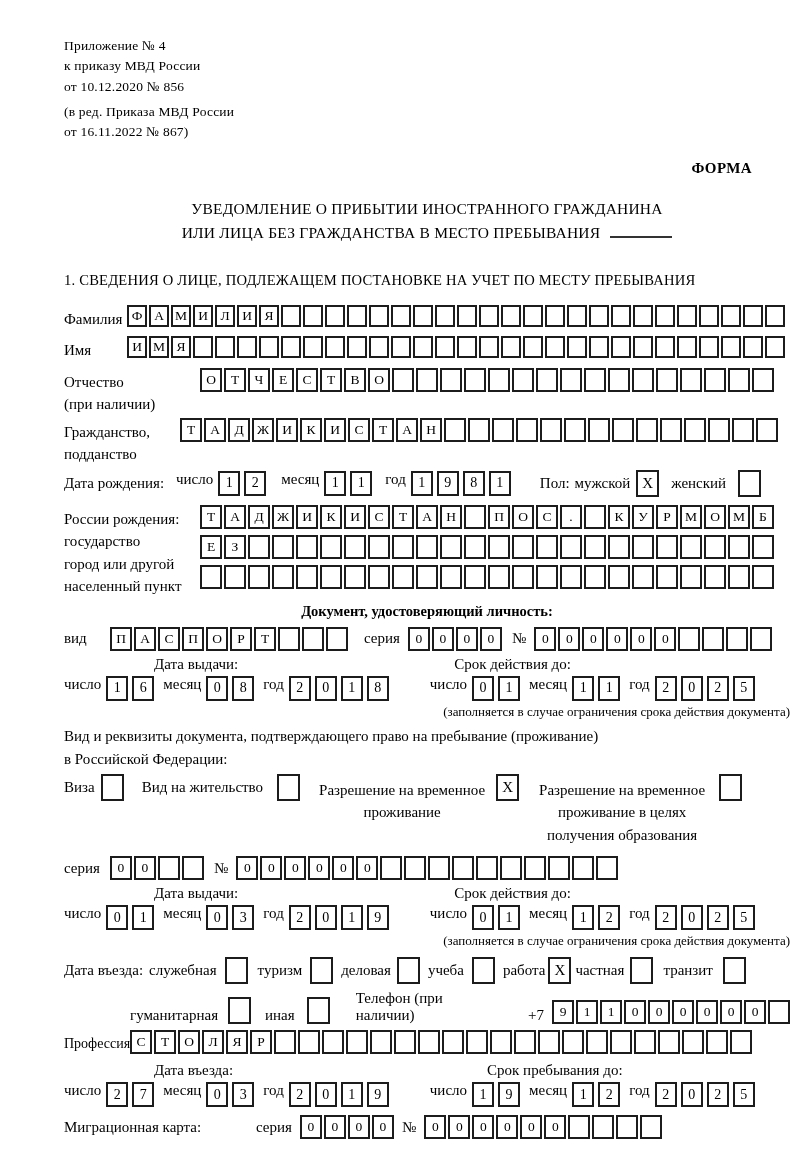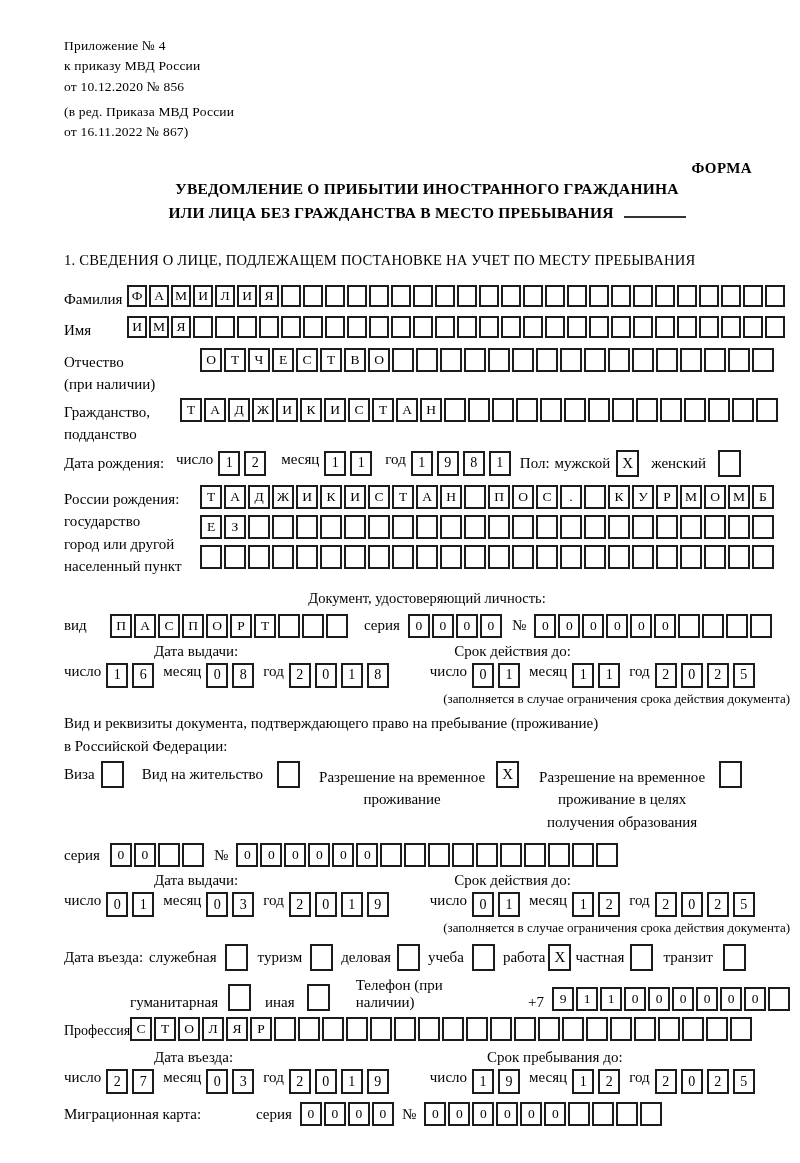--- a/index.html
+++ b/index.html
@@ -2,21 +2,21 @@
 <html><head>
 <meta charset="utf-8">
 <style>
   *{box-sizing:border-box;margin:0;padding:0}
   html,body{background:#fff}
   body{width:800px;color:#000;font-family:"Liberation Serif","DejaVu Serif",serif;font-size:15px}
   .page{position:relative;width:800px;height:1163px;background:#fff;padding:36px 10px 0 64px;overflow:hidden}
   .appendix{font-size:13.5px;line-height:1.5;letter-spacing:.2px}
   .appendix .ed{margin-top:5px}
   .forma{font-weight:bold;text-align:right;margin:18px 38px 0 0;font-size:15px;letter-spacing:.4px}
-  .title{text-align:center;font-weight:bold;font-size:15.5px;line-height:1.5;letter-spacing:.2px}
+  .title{text-align:center;font-weight:normal;font-size:15.5px;margin-top:20px;line-height:1.5;letter-spacing:.2px}
   .blank-line{display:inline-block;width:62px;height:13px;border-bottom:2px solid #333;margin-left:10px}
   .sechead{font-weight:normal;font-size:14.6px;margin-top:28px;letter-spacing:.2px;white-space:nowrap}
   .frow{display:flex;align-items:flex-start}
   .flabel{flex:none;padding-top:3px;line-height:1.5}
   .cellrow{display:flex;gap:2px;flex:none}
   .cell{flex:none;width:20px;height:22px;border:2px solid #1c1c1c;display:flex;align-items:center;justify-content:center;font-size:13.5px;background:#fff}
   .md{gap:2px}
   .md .cell{width:22px;height:24px}
   .dgc{gap:4px}
   .dgc .cell{width:22px;height:25px;font-size:14px}
@@ -205,21 +205,21 @@
           <span class="cell">1</span>
         </div>
       <span class="dlbl" style="margin-left:4px">год</span>
       <div class="cellrow dgc">
           <span class="cell">1</span>
           <span class="cell">9</span>
           <span class="cell">8</span>
           <span class="cell">1</span>
         </div>
     </div>
-    <span style="margin-left:0">Пол:</span>
+    <span style="margin-left:20px">Пол:</span>
     <span style="margin-left:5px">мужской</span>
     <div class="cellrow box" style="margin-left:6px">
         <span class="cell">X</span>
       </div>
     <span style="margin-left:12px">женский</span>
     <div class="cellrow box" style="margin-left:12px">
         <span class="cell"></span>
       </div>
   </div>
 
@@ -305,21 +305,21 @@
           <span class="cell"></span>
           <span class="cell"></span>
           <span class="cell"></span>
           <span class="cell"></span>
           <span class="cell"></span>
           <span class="cell"></span>
         </div>
     </div>
   </div>
 
-  <div class="ctr" style="font-weight:normal;font-size:14.5px;margin-top:10px">Документ, удостоверяющий личность:</div>
+  <div class="ctr" style="font-weight:bold;font-size:14.5px;margin-top:3px">Документ, удостоверяющий личность:</div>
 
   <div class="frow" style="margin-top:4px;align-items:center">
     <div class="flabel" style="width:46px;padding-top:0">вид</div>
     <div class="cellrow md">
         <span class="cell">П</span>
         <span class="cell">А</span>
         <span class="cell">С</span>
         <span class="cell">П</span>
         <span class="cell">О</span>
         <span class="cell">Р</span>

